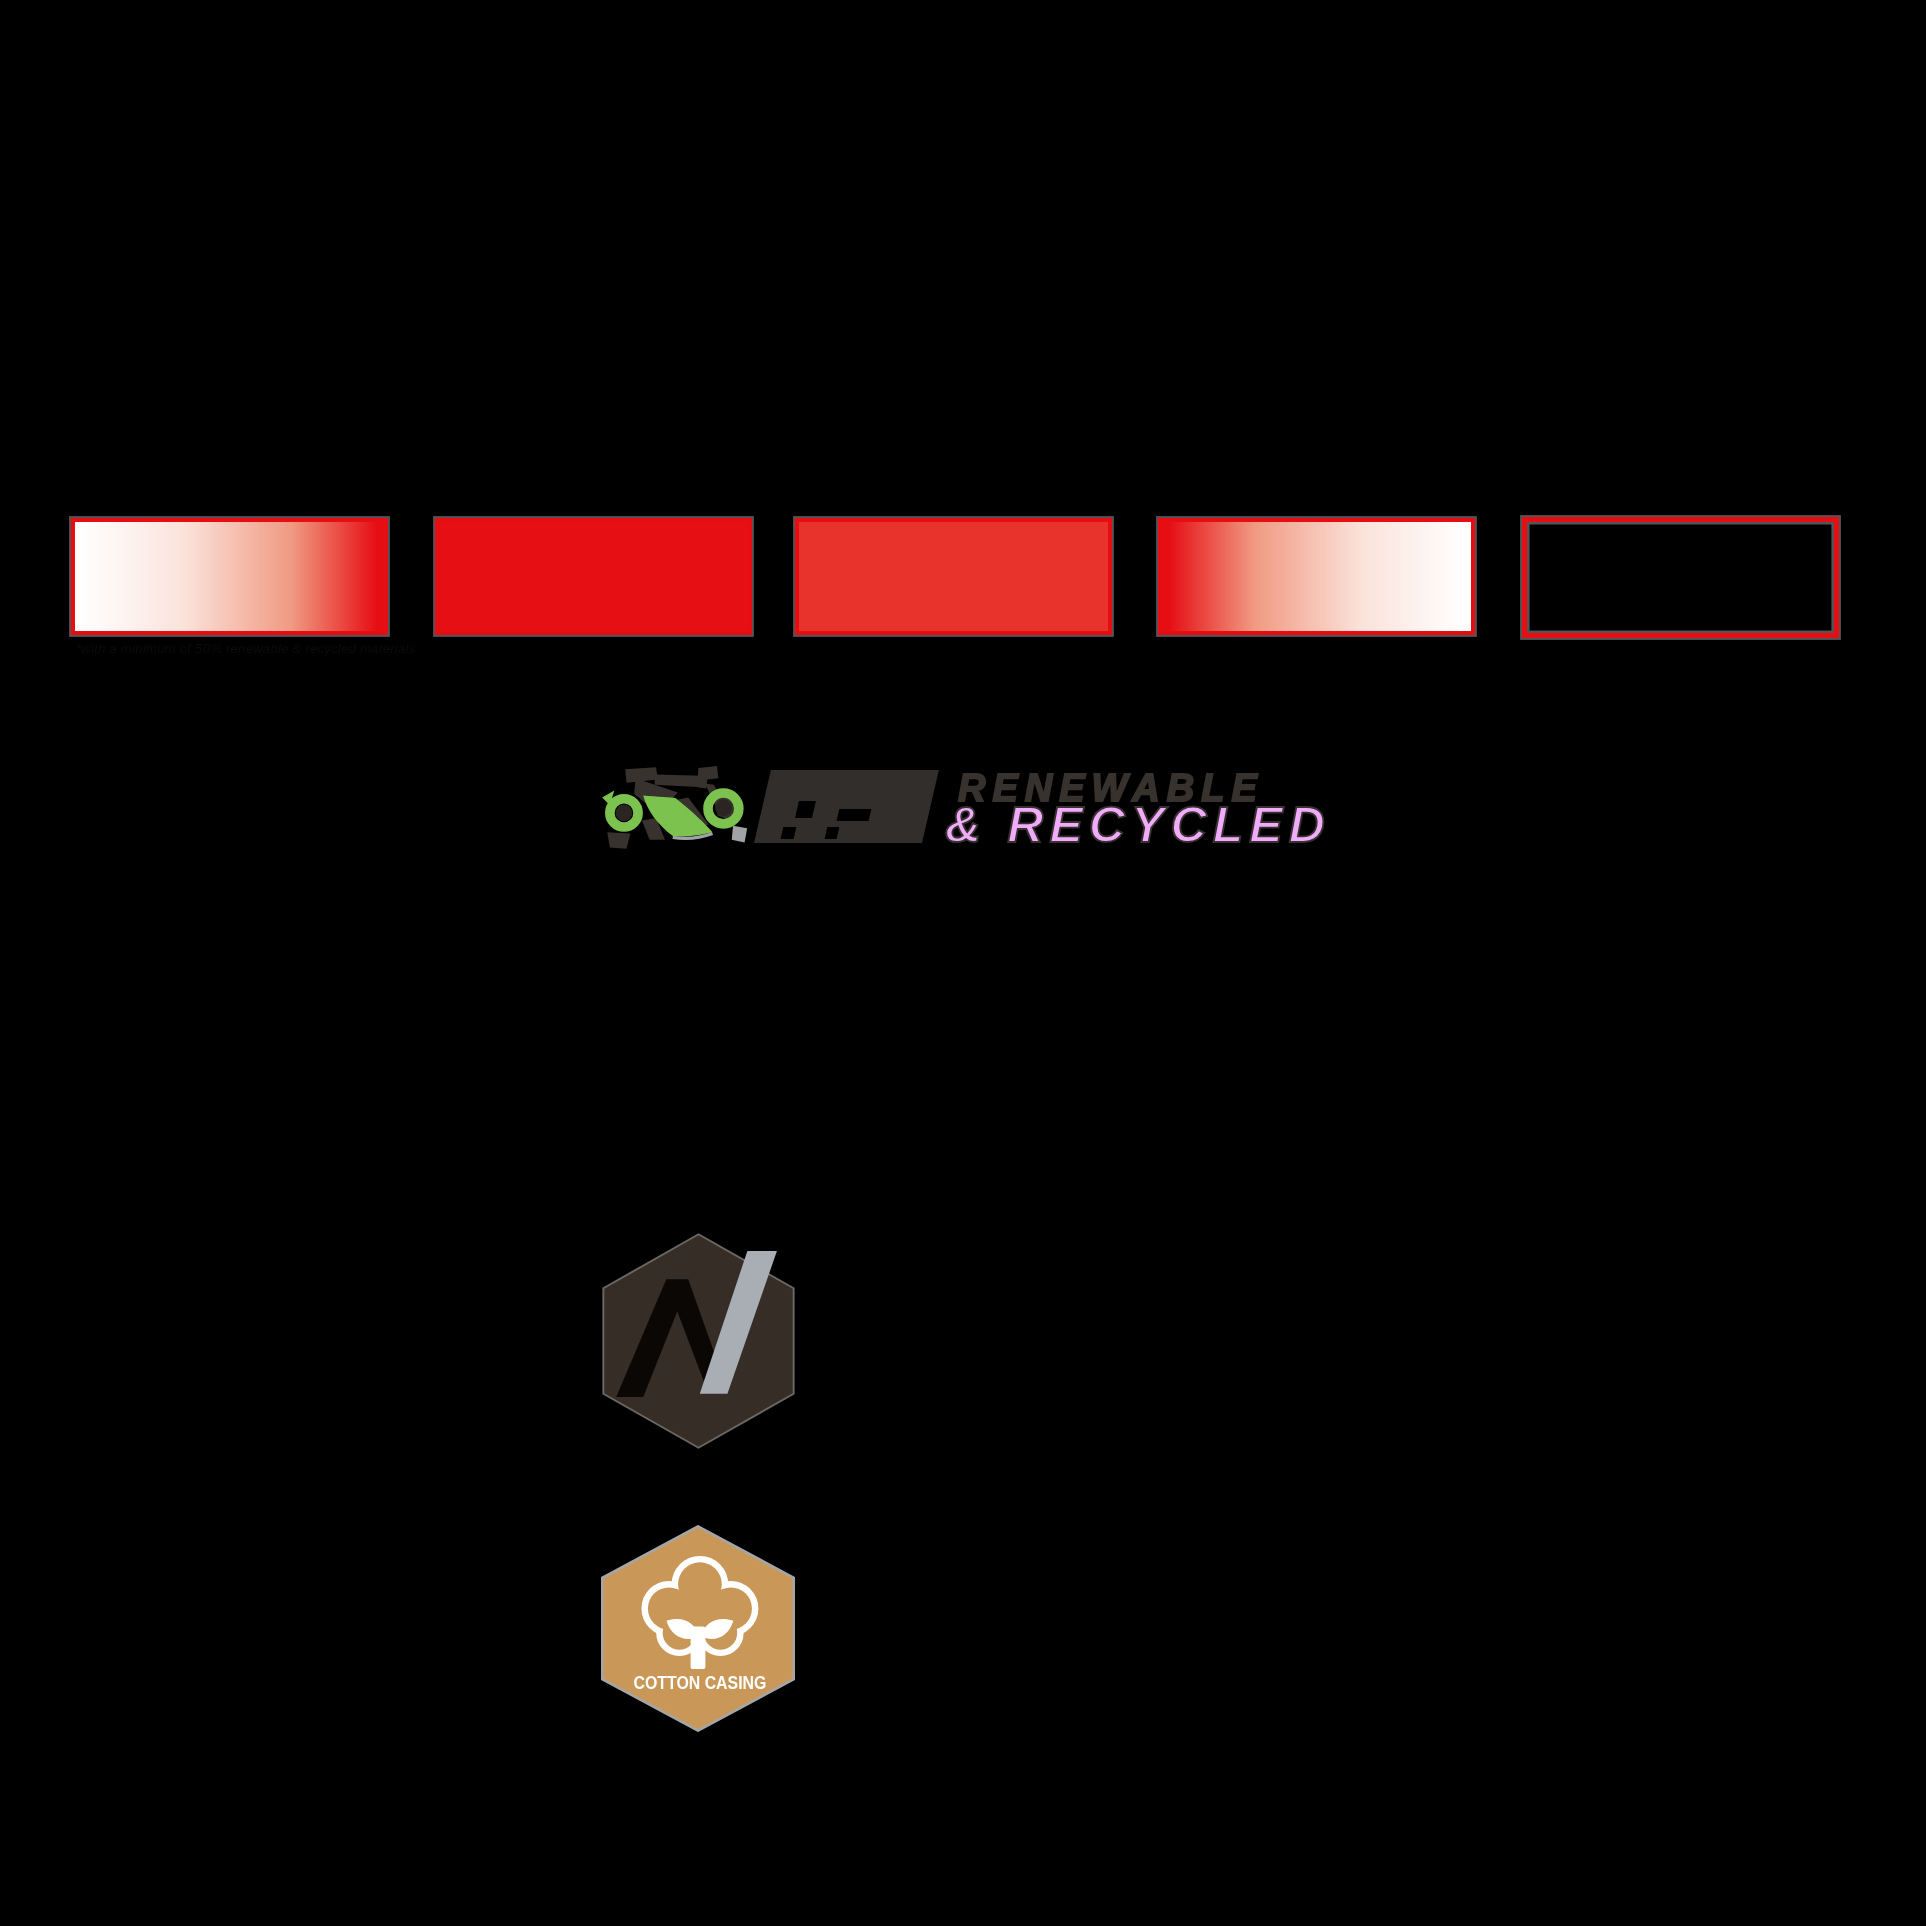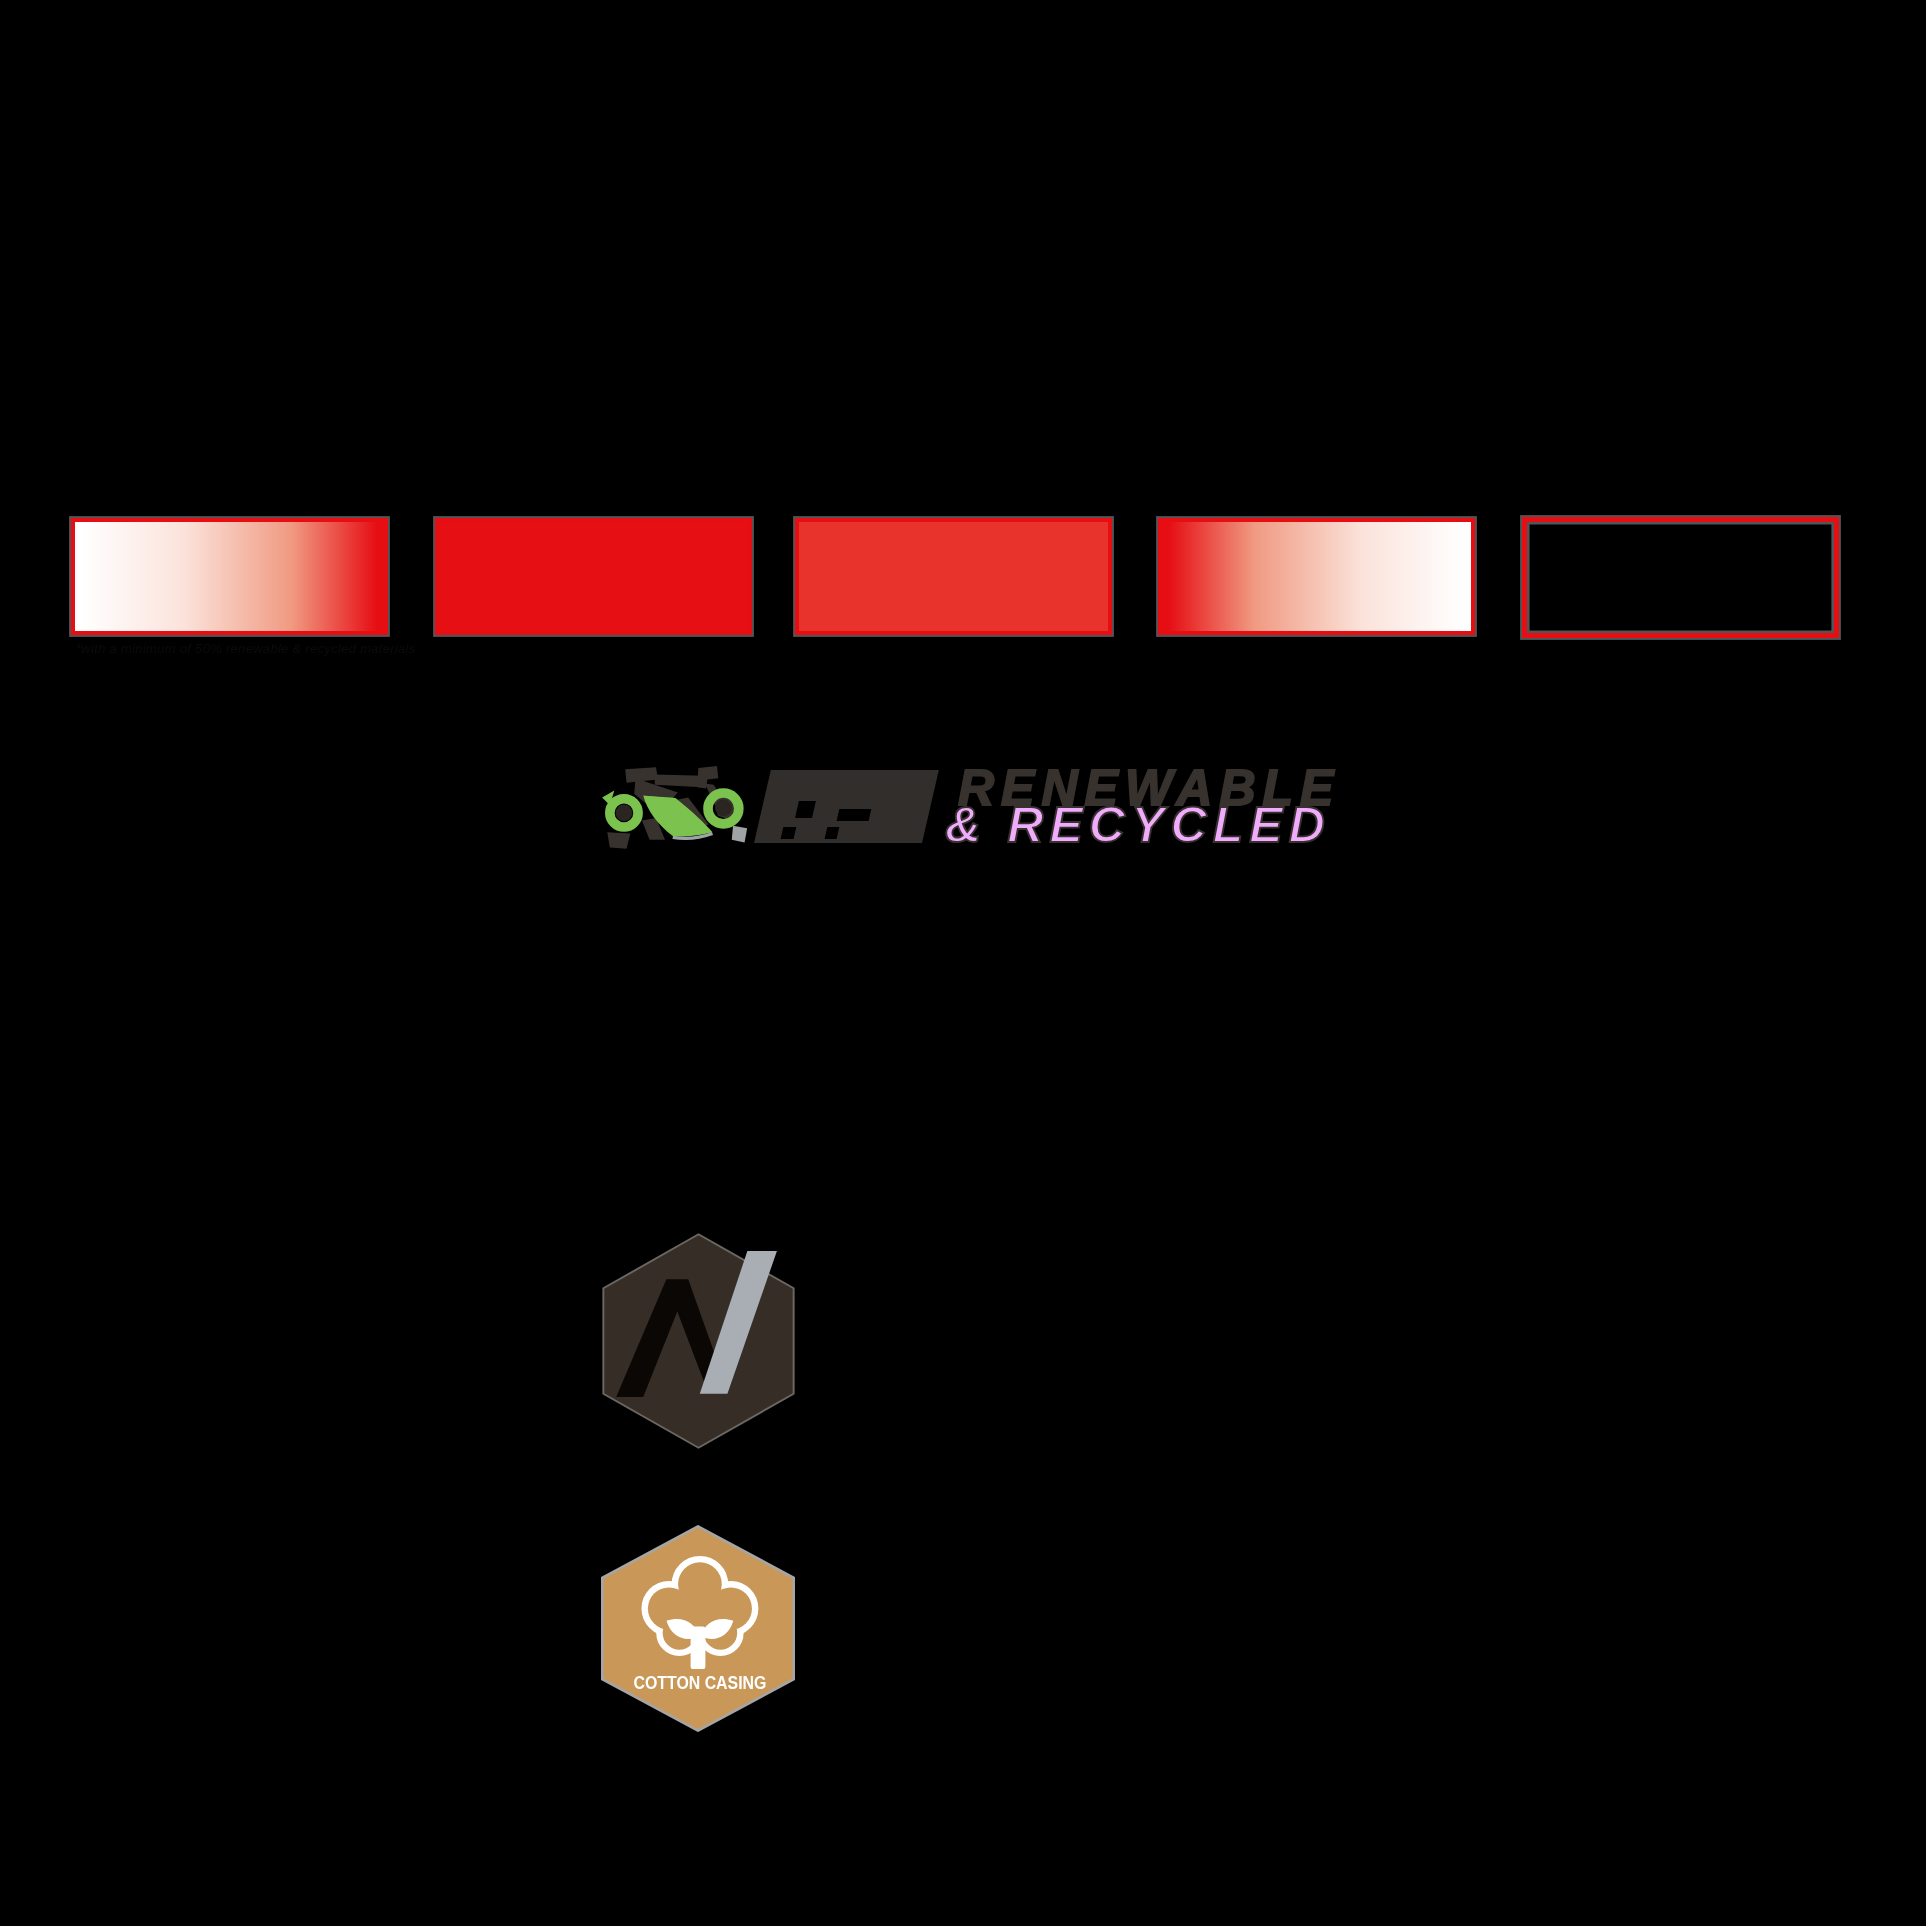--- a/index.html
+++ b/index.html
@@ -47,21 +47,21 @@
   </svg>
 
   <div style="position:absolute;left:754px;top:770px;width:168px;height:73px;
        background:#322e2b;transform:skewX(-13deg);transform-origin:bottom left;"></div>
   <div style="position:absolute;left:797px;top:801px;width:16.7px;height:16.7px;background:#000;transform:skewX(-13deg);"></div>
   <div style="position:absolute;left:838px;top:809px;width:32px;height:11.6px;background:#000;transform:skewX(-13deg);"></div>
   <div style="position:absolute;left:782px;top:827px;width:13px;height:11.6px;background:#000;transform:skewX(-13deg);"></div>
   <div style="position:absolute;left:826px;top:827px;width:11.6px;height:11.6px;background:#000;transform:skewX(-13deg);"></div>
 
   <div style="position:absolute;left:958px;top:763px;color:#37322e;font-weight:bold;font-style:italic;
-       font-size:50px;line-height:50px;letter-spacing:7px;white-space:nowrap;-webkit-text-stroke:1.9px #37322e;">RENEWABLE</div>
+       font-size:38px;line-height:50px;letter-spacing:7px;white-space:nowrap;-webkit-text-stroke:1.9px #37322e;">RENEWABLE</div>
   <div style="position:absolute;left:945px;top:800px;color:#f0abfc;font-weight:bold;font-style:italic;
        font-size:50px;line-height:50px;letter-spacing:6.1px;white-space:nowrap;-webkit-text-stroke:1.9px #37322e;">&amp; RECYCLED</div>
 
   <svg style="position:absolute;left:602px;top:1233px;" width="193" height="216" viewBox="0 0 300 336">
     <polygon points="150,2 298,86 298,250 150,334 2,250 2,86" fill="#362d26" stroke="#6b6763" stroke-width="3"></polygon>
     <polygon points="22,255 100,72 134,72 190,230 158,230 117,122 64,255" fill="#0a0705"></polygon>
     <polygon points="226,28 272,28 195,250 152,250" fill="#a8aeb4"></polygon>
   </svg>
 
   <svg style="position:absolute;left:601px;top:1525px;" width="194" height="207" viewBox="0 0 302 322">

